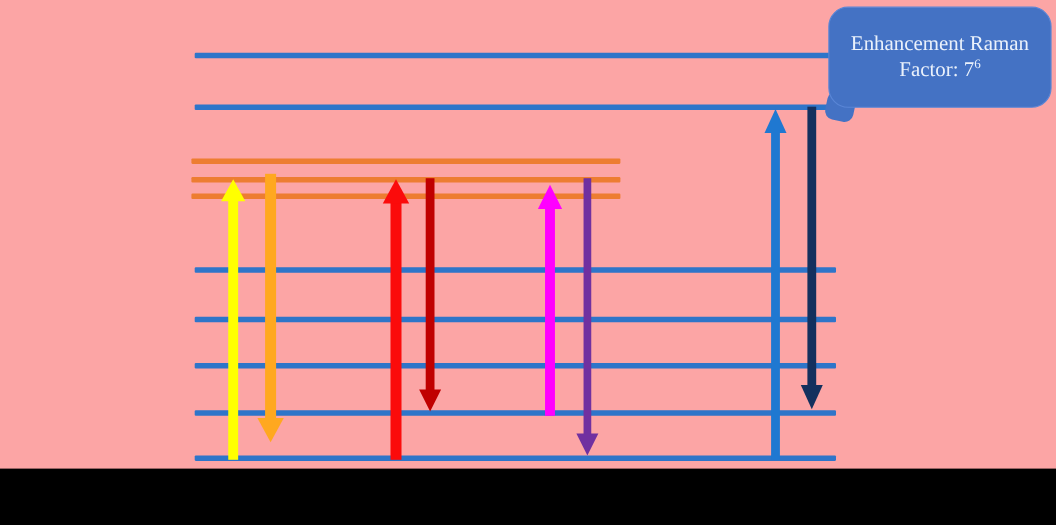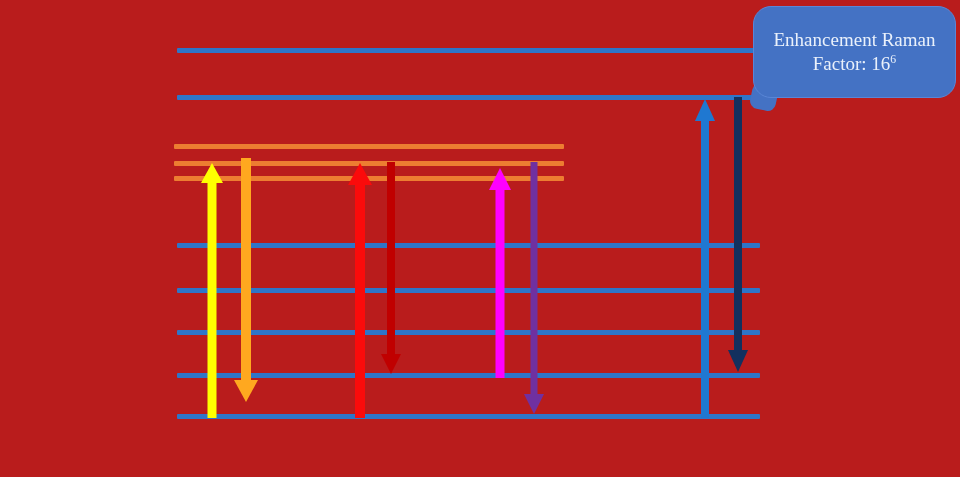--- a/index.html
+++ b/index.html
@@ -1,17 +1,17 @@
 <!DOCTYPE html>
 <html><head>
 <meta charset="utf-8">
 <style>
   html,body{margin:0;padding:0;background:#000;}
   body{width:960px;height:477px;overflow:hidden;font-family:"Liberation Serif",serif;}
-  #stage{position:relative;width:960px;height:477px;background:#b91c1c;}
+  #stage{position:relative;width:960px;height:426px;background:#fca5a5;}
 
   .level{position:absolute;height:5px;border-radius:1px;}
 
   .arrow{position:absolute;}
   .arrow .shaft{position:absolute;left:50%;transform:translateX(-50%);}
   .arrow .head{position:absolute;left:50%;transform:translateX(-50%);width:0;height:0;}
 
   .callout{
     position:absolute;
     background:#4472c4;
@@ -87,17 +87,17 @@
         <div class="shaft" style="width: 8px; background: rgb(19, 48, 94); top: 0px; height: 256px;"></div>
         <div class="head" style="top: 253px; border-left: 10px solid transparent; border-right: 10px solid transparent; border-top: 22px solid rgb(19, 48, 94);"></div>
       </div>
     </div>
 
   <div class="tail" style="left:751px; top:84px;"></div>
 
   <div class="callout" style="left:753px; top:6px; width:203px; height:92px; font-size:19px;">
     <span class="txt">
       <span>Enhancement Raman</span><br>
-      <span>Factor: 16</span><sup>6</sup>
+      <span>Factor: 7</span><sup>6</sup>
     </span>
   </div>
 
 </div>
 
 </body></html>

